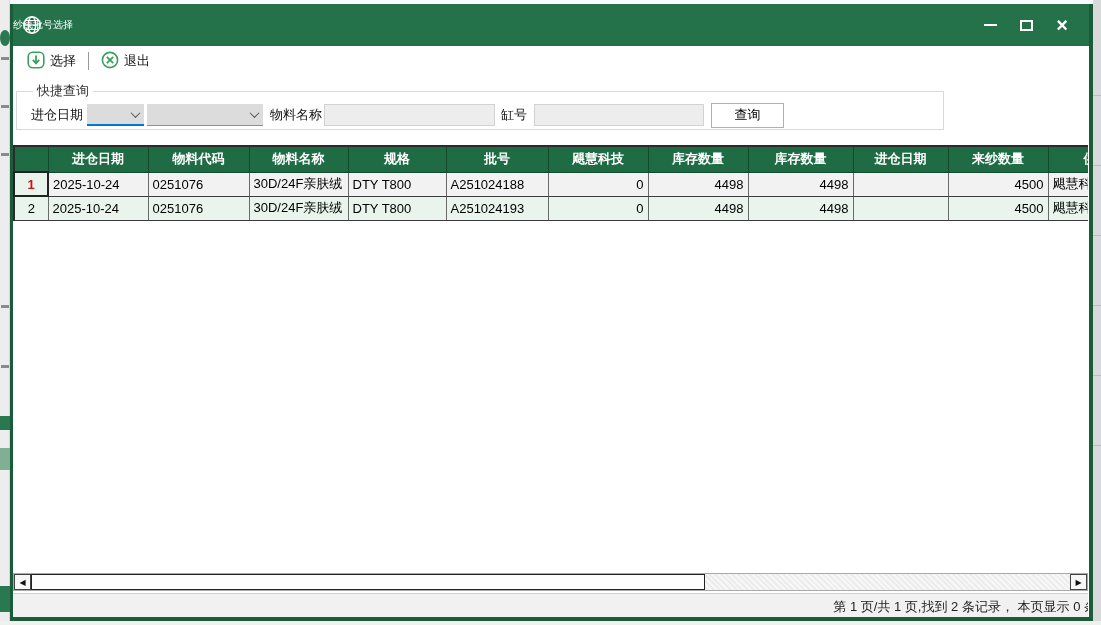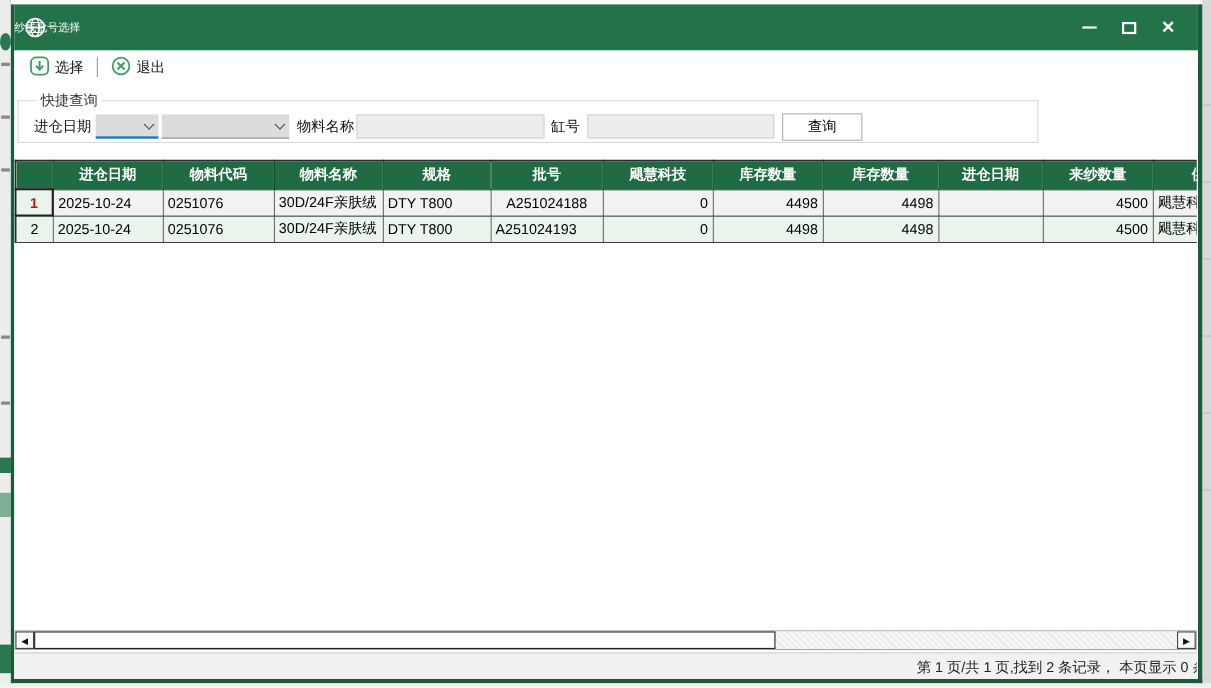--- a/index.html
+++ b/index.html
@@ -209,21 +209,21 @@
                 <th>供应商</th>
               </tr>
             </thead>
             <tbody>
               <tr class="row-sel">
                 <td class="numcell">1</td>
                 <td style="text-align:left">2025-10-24</td>
                 <td style="text-align:left">0251076</td>
                 <td style="text-align:left">30D/24F亲肤绒</td>
                 <td style="text-align:left">DTY T800</td>
-                <td style="text-align:center">A251024188</td>
+                <td style="text-align:left">A251024188</td>
                 <td style="text-align:right">0</td>
                 <td style="text-align:right">4498</td>
                 <td style="text-align:right">4498</td>
                 <td style="text-align:right"></td>
                 <td style="text-align:right">4500</td>
                 <td style="text-align:left">飓慧科技</td>
               </tr>
               <tr class="row-alt">
                 <td class="numcell">2</td>
                 <td style="text-align:left">2025-10-24</td>

